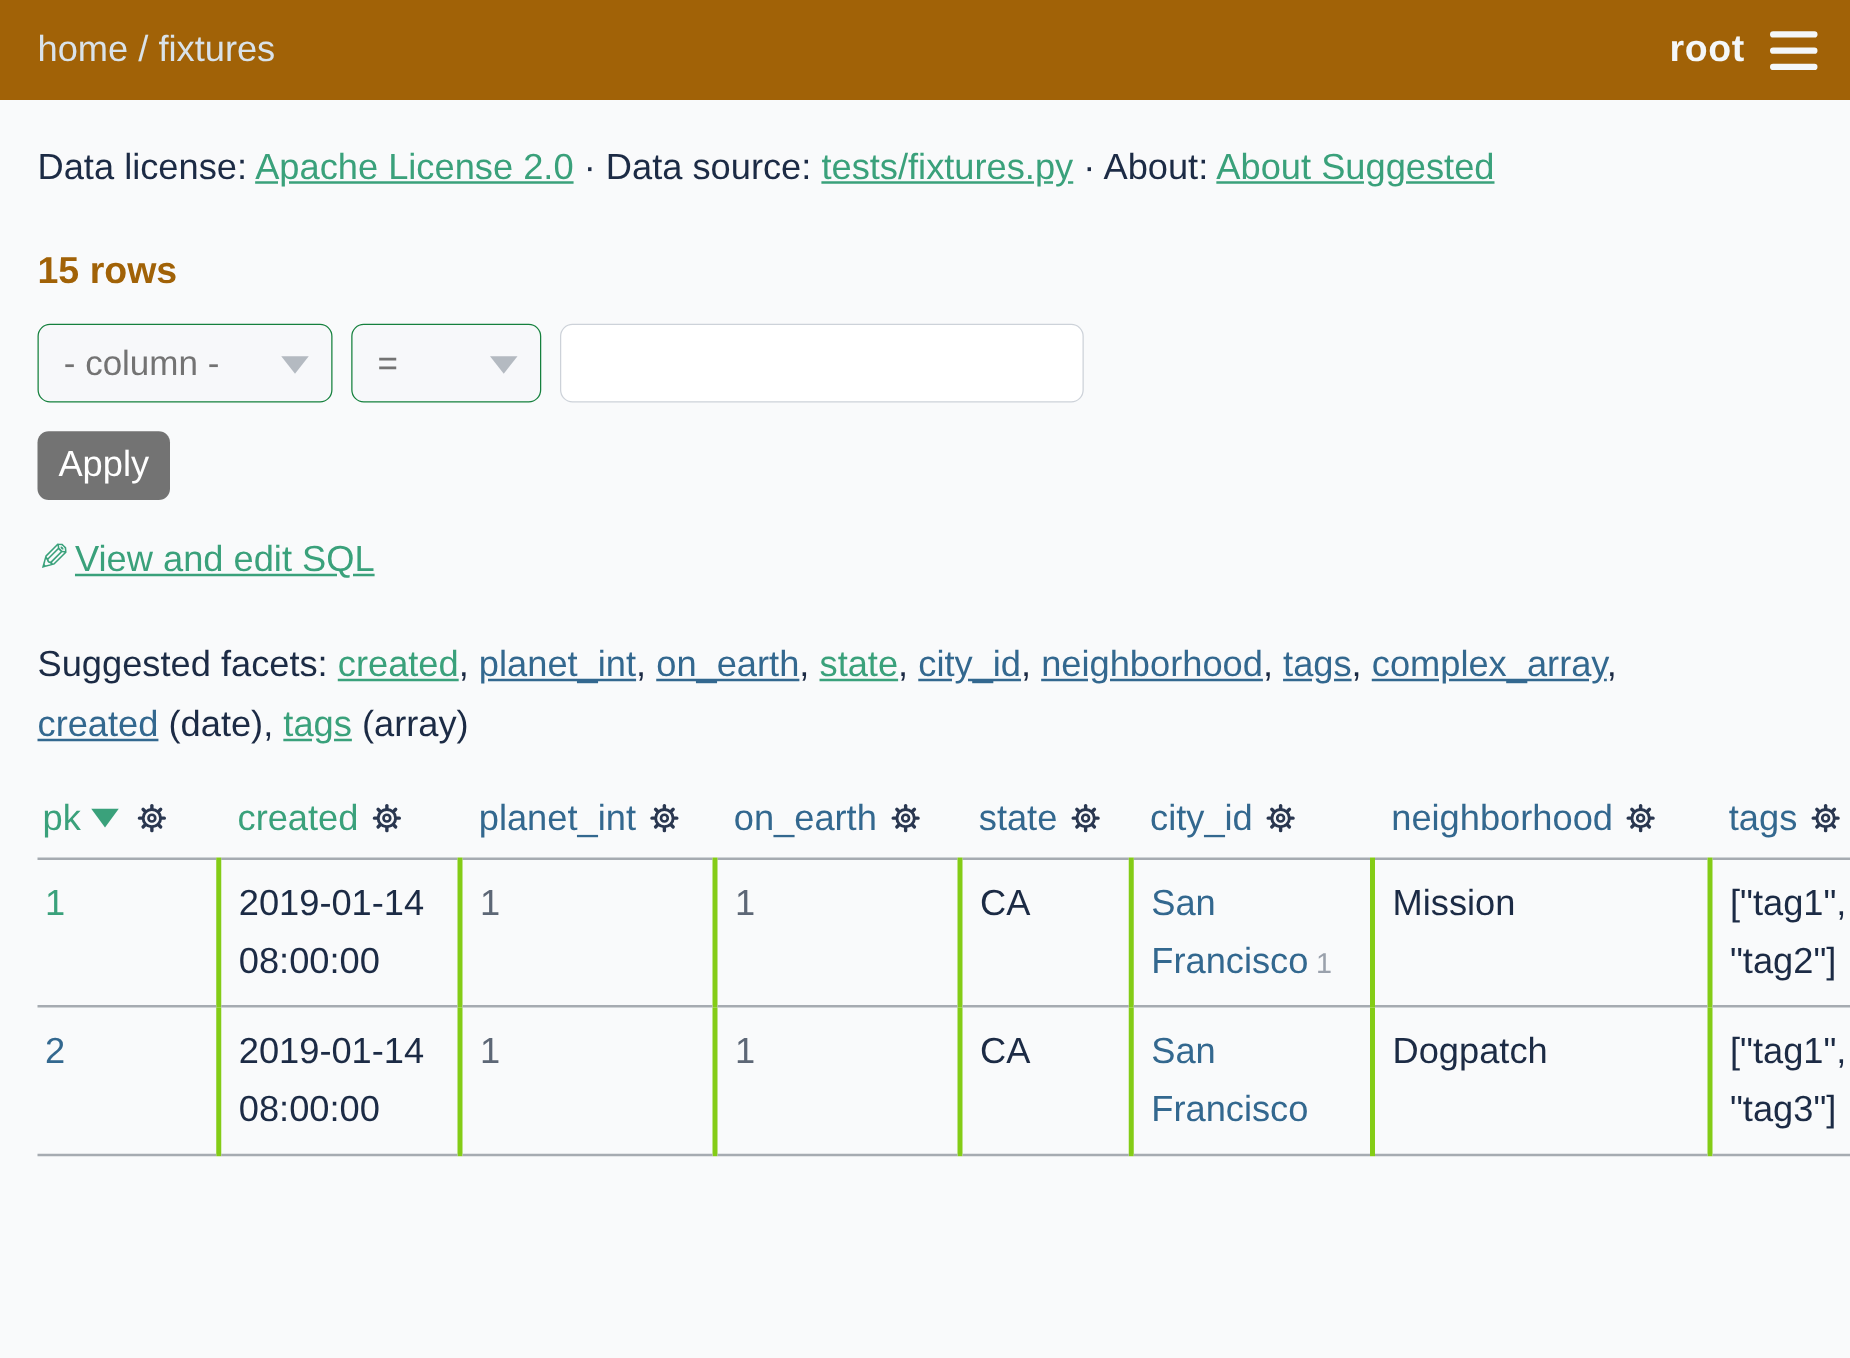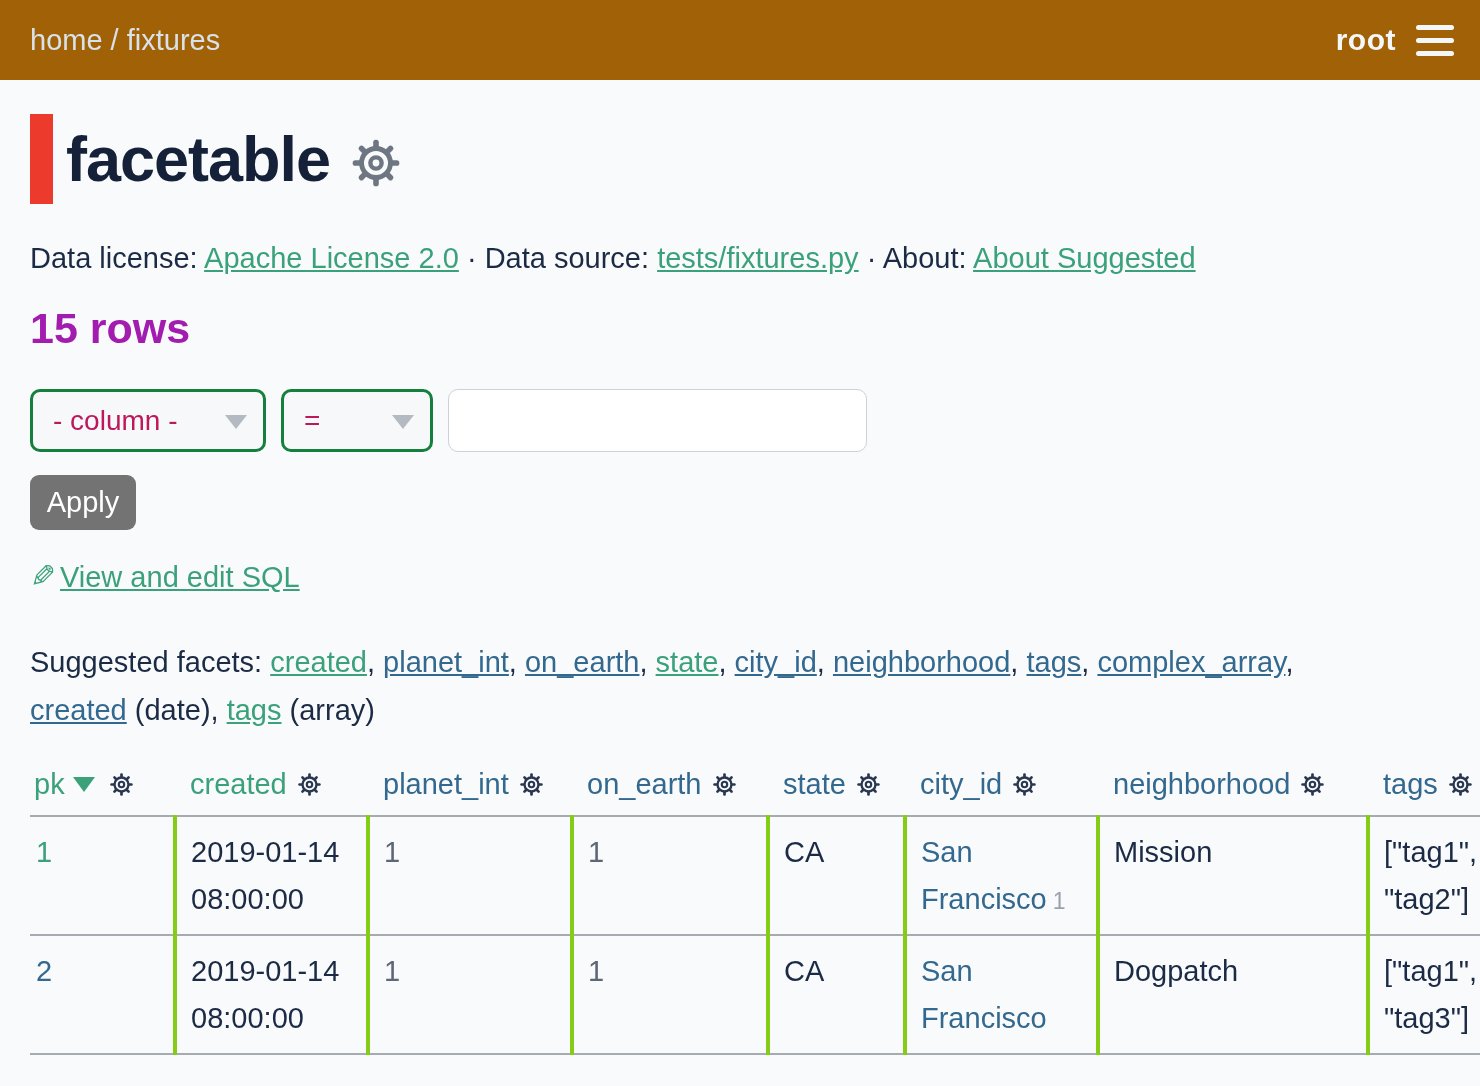--- a/index.html
+++ b/index.html
@@ -31,28 +31,28 @@
   
   .page { padding: 0 30px; }
 
   .title-row { display: flex; align-items: center; margin-top: 34px; }
   .red-bar { width: 23px; height: 90px; background: #ec3a2d; margin-right: 13px; flex: none; }
   h1 { font-size: 63px; margin: 0; color: #152138; letter-spacing: -1px; font-weight: bold; }
   .title-gear { width: 56px; height: 56px; color: #6e7682; margin-left: 18px; margin-top: 8px; cursor: pointer; flex: none; }
 
   .license { margin-top: 38px; font-size: 29px; }
 
-  .rowcount { font-size: 43px; font-weight: bold; margin-top: 29px; color: #a21caf; }
+  .rowcount { font-size: 30px; font-weight: bold; margin-top: 49px; color: #a16207; }
 
   .filter-row { margin-top: 24px; display: flex; gap: 15px; }
   .select-wrap { position: relative; }
   select {
     appearance: none; -webkit-appearance: none; -moz-appearance: none;
-    height: 63px; font-size: 28px; font-family: inherit; color: #be185d;
-    background: #f7f8fa; border: 3px solid #15803d; border-radius: 10px;
+    height: 63px; font-size: 28px; font-family: inherit; color: #737373;
+    background: #f7f8fa; border: 1px solid #15803d; border-radius: 10px;
     padding: 0 48px 0 20px; cursor: pointer;
   }
   .sel-column { width: 236px; }
   .sel-op { width: 152px; }
   .select-wrap::after {
     content: ""; position: absolute; right: 19px; top: 26px; pointer-events: none;
     border-left: 11px solid transparent; border-right: 11px solid transparent;
     border-top: 14px solid #b4bac1;
   }
   .filter-input {
@@ -124,27 +124,20 @@
     <div class="burger">
       <span></span>
         <span></span>
         <span></span>
     </div>
   </div>
 </header>
 
 <main class="page">
 
-  <div class="title-row">
-    <div class="red-bar"></div>
-    <h1>facetable</h1>
-    <svg class="title-gear">
-        <use href="#gear-sym"></use>
-      </svg>
-  </div>
 
   <p class="license">
     <span>Data license: </span><a class="green u">Apache License 2.0</a><span> · </span><span>Data source: </span><a class="green u">tests/fixtures.py</a><span> · </span><span>About: </span><a class="green u">About Suggested</a>
   </p>
 
   <h2 class="rowcount">15 rows</h2>
 
   <div class="filter-row">
     <span class="select-wrap">
       <select class="sel-column">

